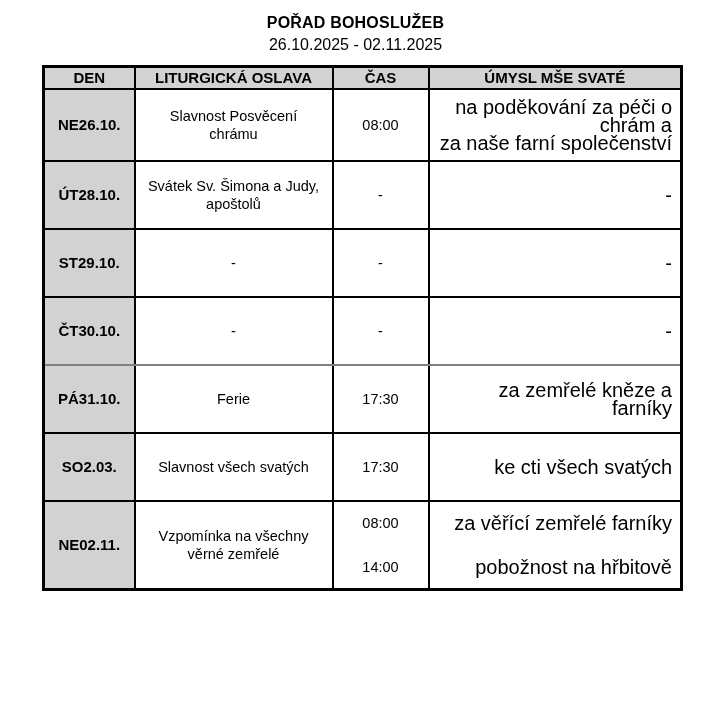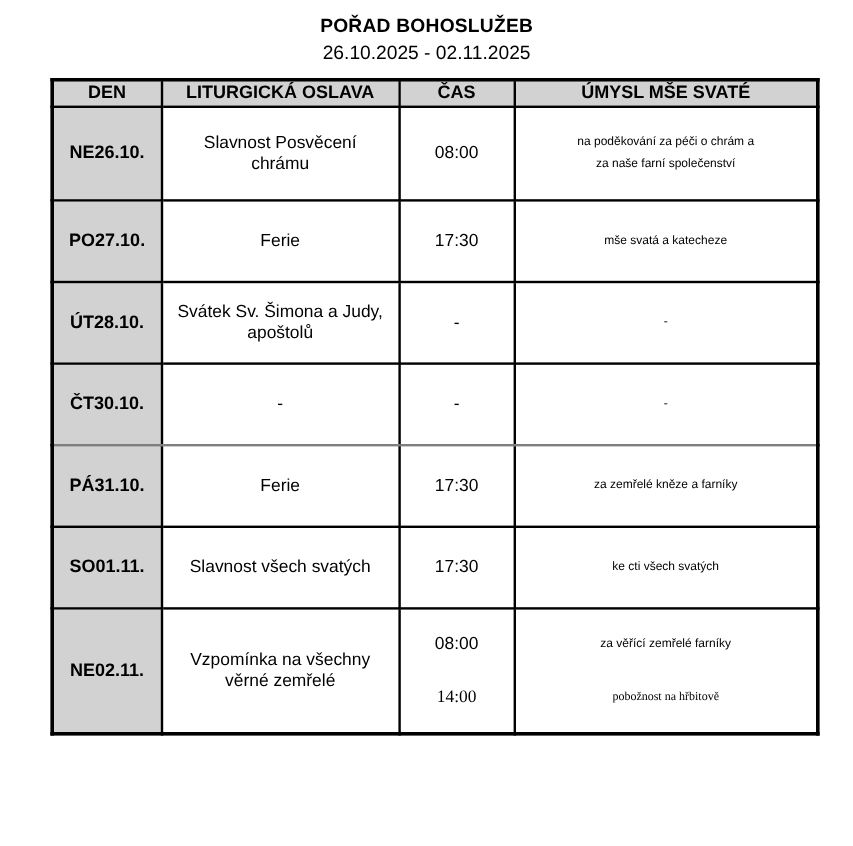--- a/index.html
+++ b/index.html
@@ -45,24 +45,24 @@
 
   td.day-cell {
     background: var(--header-bg, #d2d2d2);
     font-weight: bold;
     font-size: 15px;
   }
   .day-wrap { display: flex; justify-content: center; gap: 0; }
 
   td.celebration-cell { font-size: 14.5px; white-space: pre-line; line-height: 18px; padding: 2px 6px; }
   td.time-cell { font-size: 14.5px; }
-  td.intention-cell { font-size: 10px; padding: 20px 8px; }
+  td.intention-cell { font-size: 20px; padding: 8px 8px; text-align: right; }
 
   .cell-entry { white-space: pre-line; line-height: 18px; }
-  .cell-entry + .cell-entry { margin-top: 26px; font-family: Liberation Serif, serif; }
+  .cell-entry + .cell-entry { margin-top: 26px; }
 
   
   tbody tr:nth-child(4) td { border-bottom-color: #7f7f7f; }
 </style>
 </head>
 <body>
 
 <div class="page">
   <div class="doc-header">
     <div class="doc-title">POŘAD BOHOSLUŽEB</div>
@@ -98,51 +98,51 @@
             <div class="cell-entry">08:00</div>
           </td>
           <td class="intention-cell">
             <div class="cell-entry">na poděkování za péči o chrám a
 za naše farní společenství</div>
           </td>
         </tr>
         <tr>
           <td class="day-cell">
             <div class="day-wrap">
-              <span>PO</span>
-              <span>27.10.</span>
-            </div>
-          </td>
-          <td class="celebration-cell">Ferie</td>
-          <td class="time-cell">
-            <div class="cell-entry">17:30</div>
-          </td>
-          <td class="intention-cell">
-            <div class="cell-entry">mše svatá a katecheze</div>
-          </td>
-        </tr>
-        <tr>
-          <td class="day-cell">
-            <div class="day-wrap">
               <span>ÚT</span>
               <span>28.10.</span>
             </div>
           </td>
           <td class="celebration-cell">Svátek Sv. Šimona a Judy,
 apoštolů</td>
           <td class="time-cell">
             <div class="cell-entry">-</div>
           </td>
           <td class="intention-cell">
             <div class="cell-entry">-</div>
           </td>
         </tr>
         <tr>
           <td class="day-cell">
             <div class="day-wrap">
+              <span>ST</span>
+              <span>29.10.</span>
+            </div>
+          </td>
+          <td class="celebration-cell">-</td>
+          <td class="time-cell">
+            <div class="cell-entry">-</div>
+          </td>
+          <td class="intention-cell">
+            <div class="cell-entry">-</div>
+          </td>
+        </tr>
+        <tr>
+          <td class="day-cell">
+            <div class="day-wrap">
               <span>ČT</span>
               <span>30.10.</span>
             </div>
           </td>
           <td class="celebration-cell">-</td>
           <td class="time-cell">
             <div class="cell-entry">-</div>
           </td>
           <td class="intention-cell">
             <div class="cell-entry">-</div>
@@ -160,21 +160,21 @@
             <div class="cell-entry">17:30</div>
           </td>
           <td class="intention-cell">
             <div class="cell-entry">za zemřelé kněze a farníky</div>
           </td>
         </tr>
         <tr>
           <td class="day-cell">
             <div class="day-wrap">
               <span>SO</span>
-              <span>01.11.</span>
+              <span>2.03.</span>
             </div>
           </td>
           <td class="celebration-cell">Slavnost všech svatých</td>
           <td class="time-cell">
             <div class="cell-entry">17:30</div>
           </td>
           <td class="intention-cell">
             <div class="cell-entry">ke cti všech svatých</div>
           </td>
         </tr>

